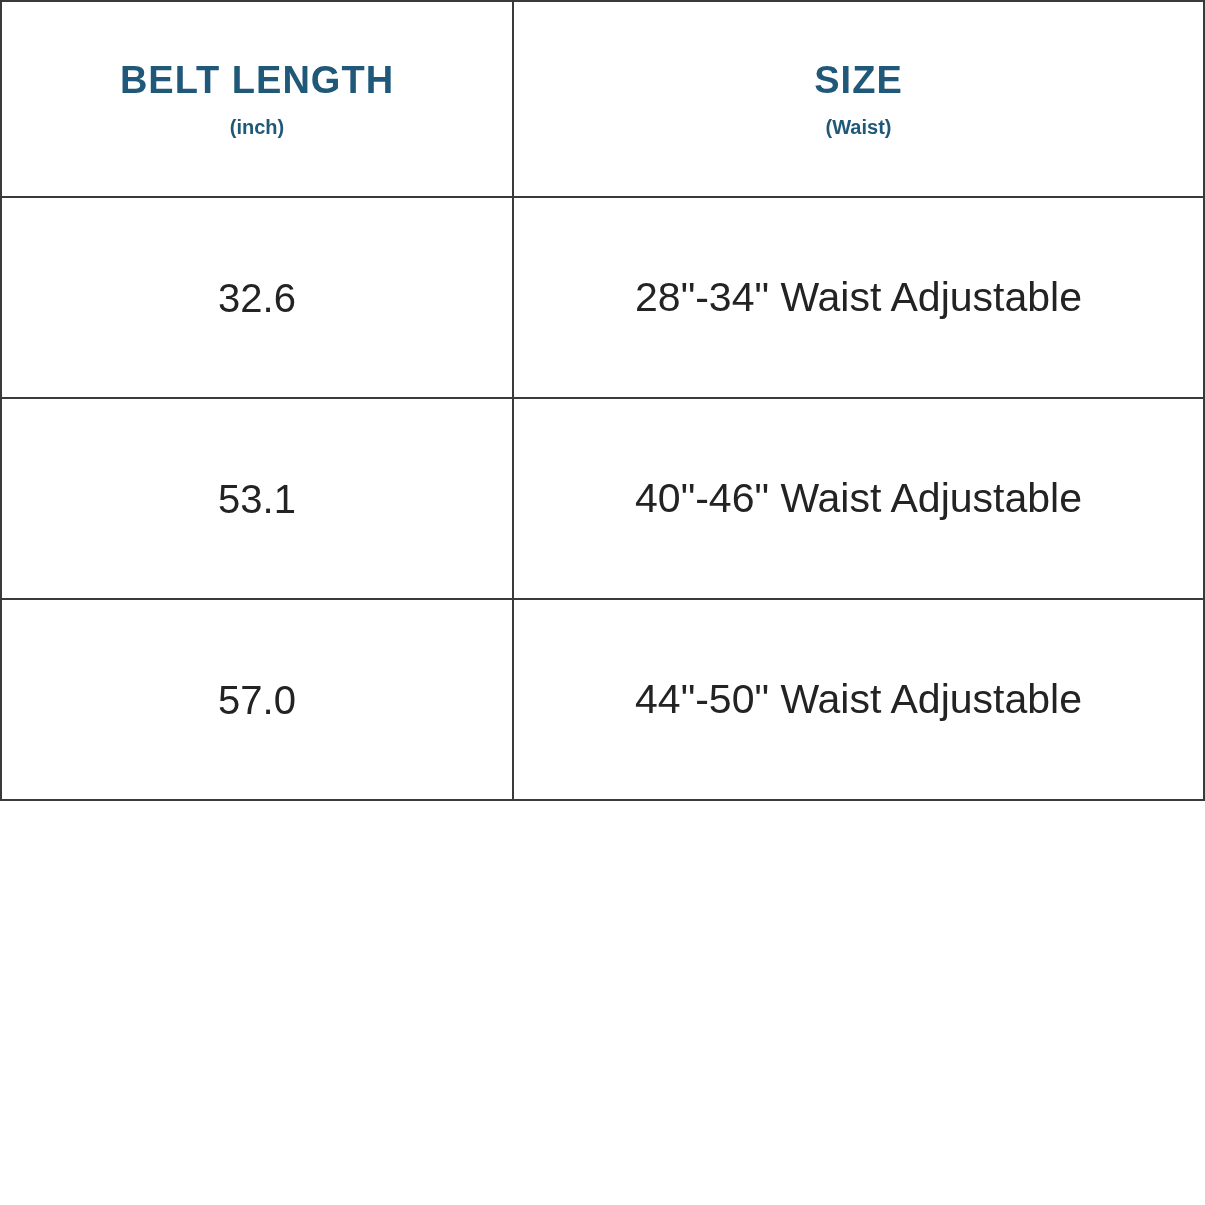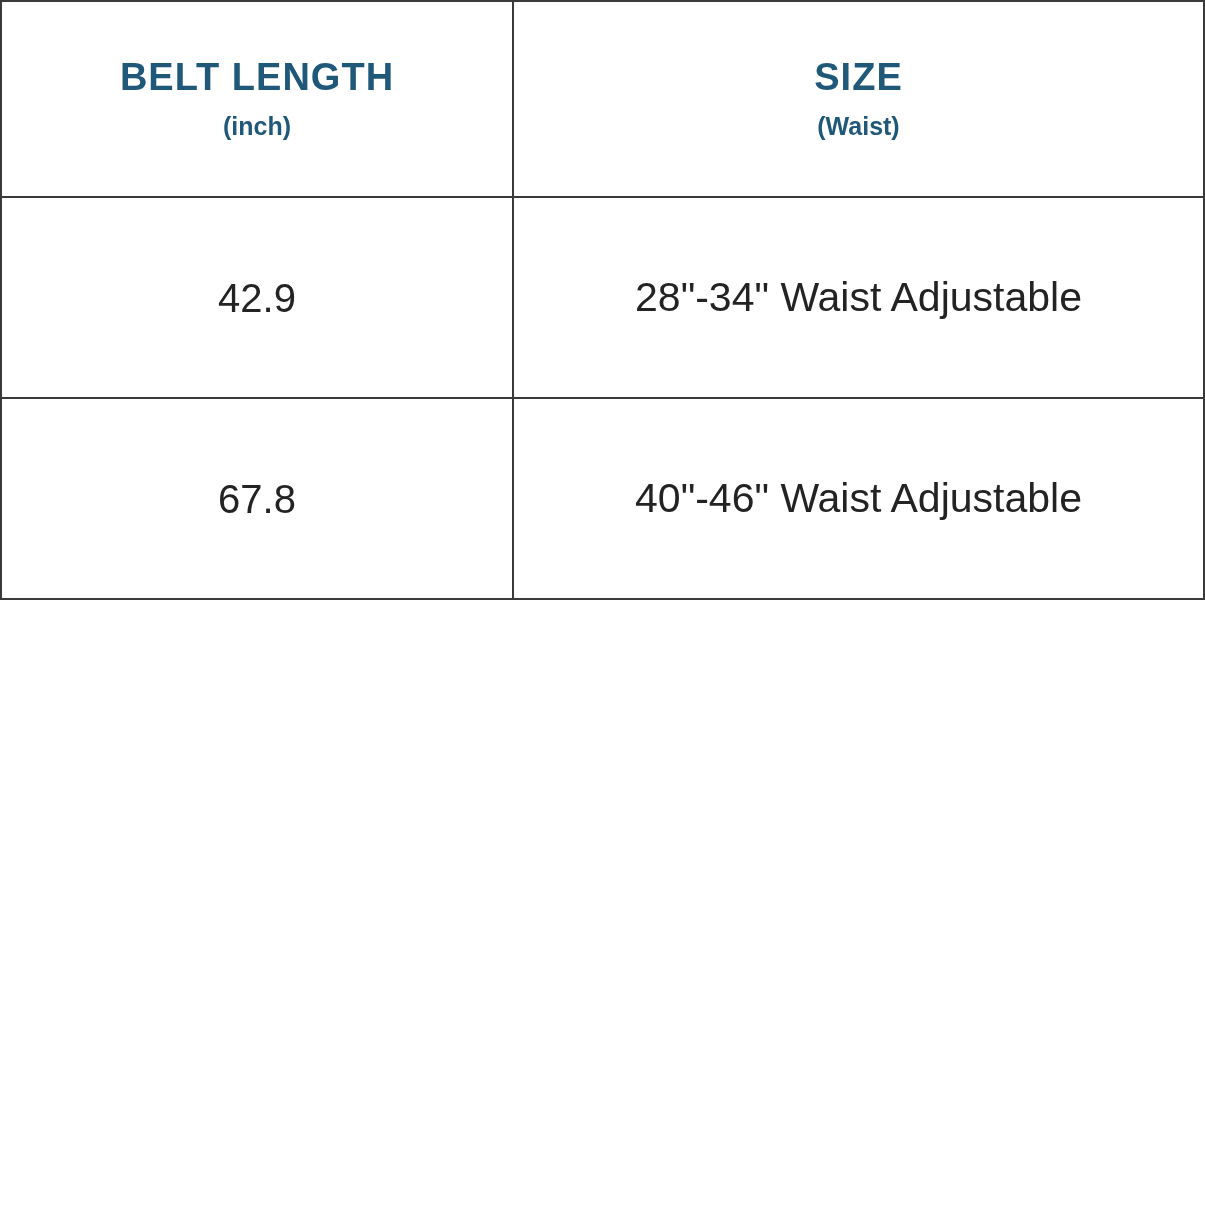--- a/index.html
+++ b/index.html
@@ -44,21 +44,21 @@
   }
   .head-main {
     color: #1f5878;
     font-size: 38px;
     letter-spacing: 1px;
     line-height: 1.1;
     margin-bottom: 14px;
   }
   .head-sub {
     color: #1f5878;
-    font-size: 25px;
+    font-size: 20px;
     line-height: 1.1;
   }
   .body-row td {
     height: 201px;
   }
   .cell-text {
     color: #232323;
     font-size: 41px;
     line-height: 1.2;
   }
@@ -83,29 +83,37 @@
         </th>
         <th class="head-cell">
           <div class="head-main">SIZE</div>
           <div class="head-sub">(Waist)</div>
         </th>
       </tr>
     </thead>
     <tbody>
       <tr class="body-row">
         <td>
-          <div class="cell-text left-col">42.9</div>
+          <div class="cell-text left-col">32.6</div>
         </td>
         <td>
           <div class="cell-text">28"-34" Waist Adjustable</div>
         </td>
       </tr>
       <tr class="body-row">
         <td>
-          <div class="cell-text left-col">67.8</div>
+          <div class="cell-text left-col">53.1</div>
         </td>
         <td>
           <div class="cell-text">40"-46" Waist Adjustable</div>
+        </td>
+      </tr>
+      <tr class="body-row">
+        <td>
+          <div class="cell-text left-col">57.0</div>
+        </td>
+        <td>
+          <div class="cell-text">44"-50" Waist Adjustable</div>
         </td>
       </tr>
     </tbody>
   </table>
 </div>
 
 </body></html>

